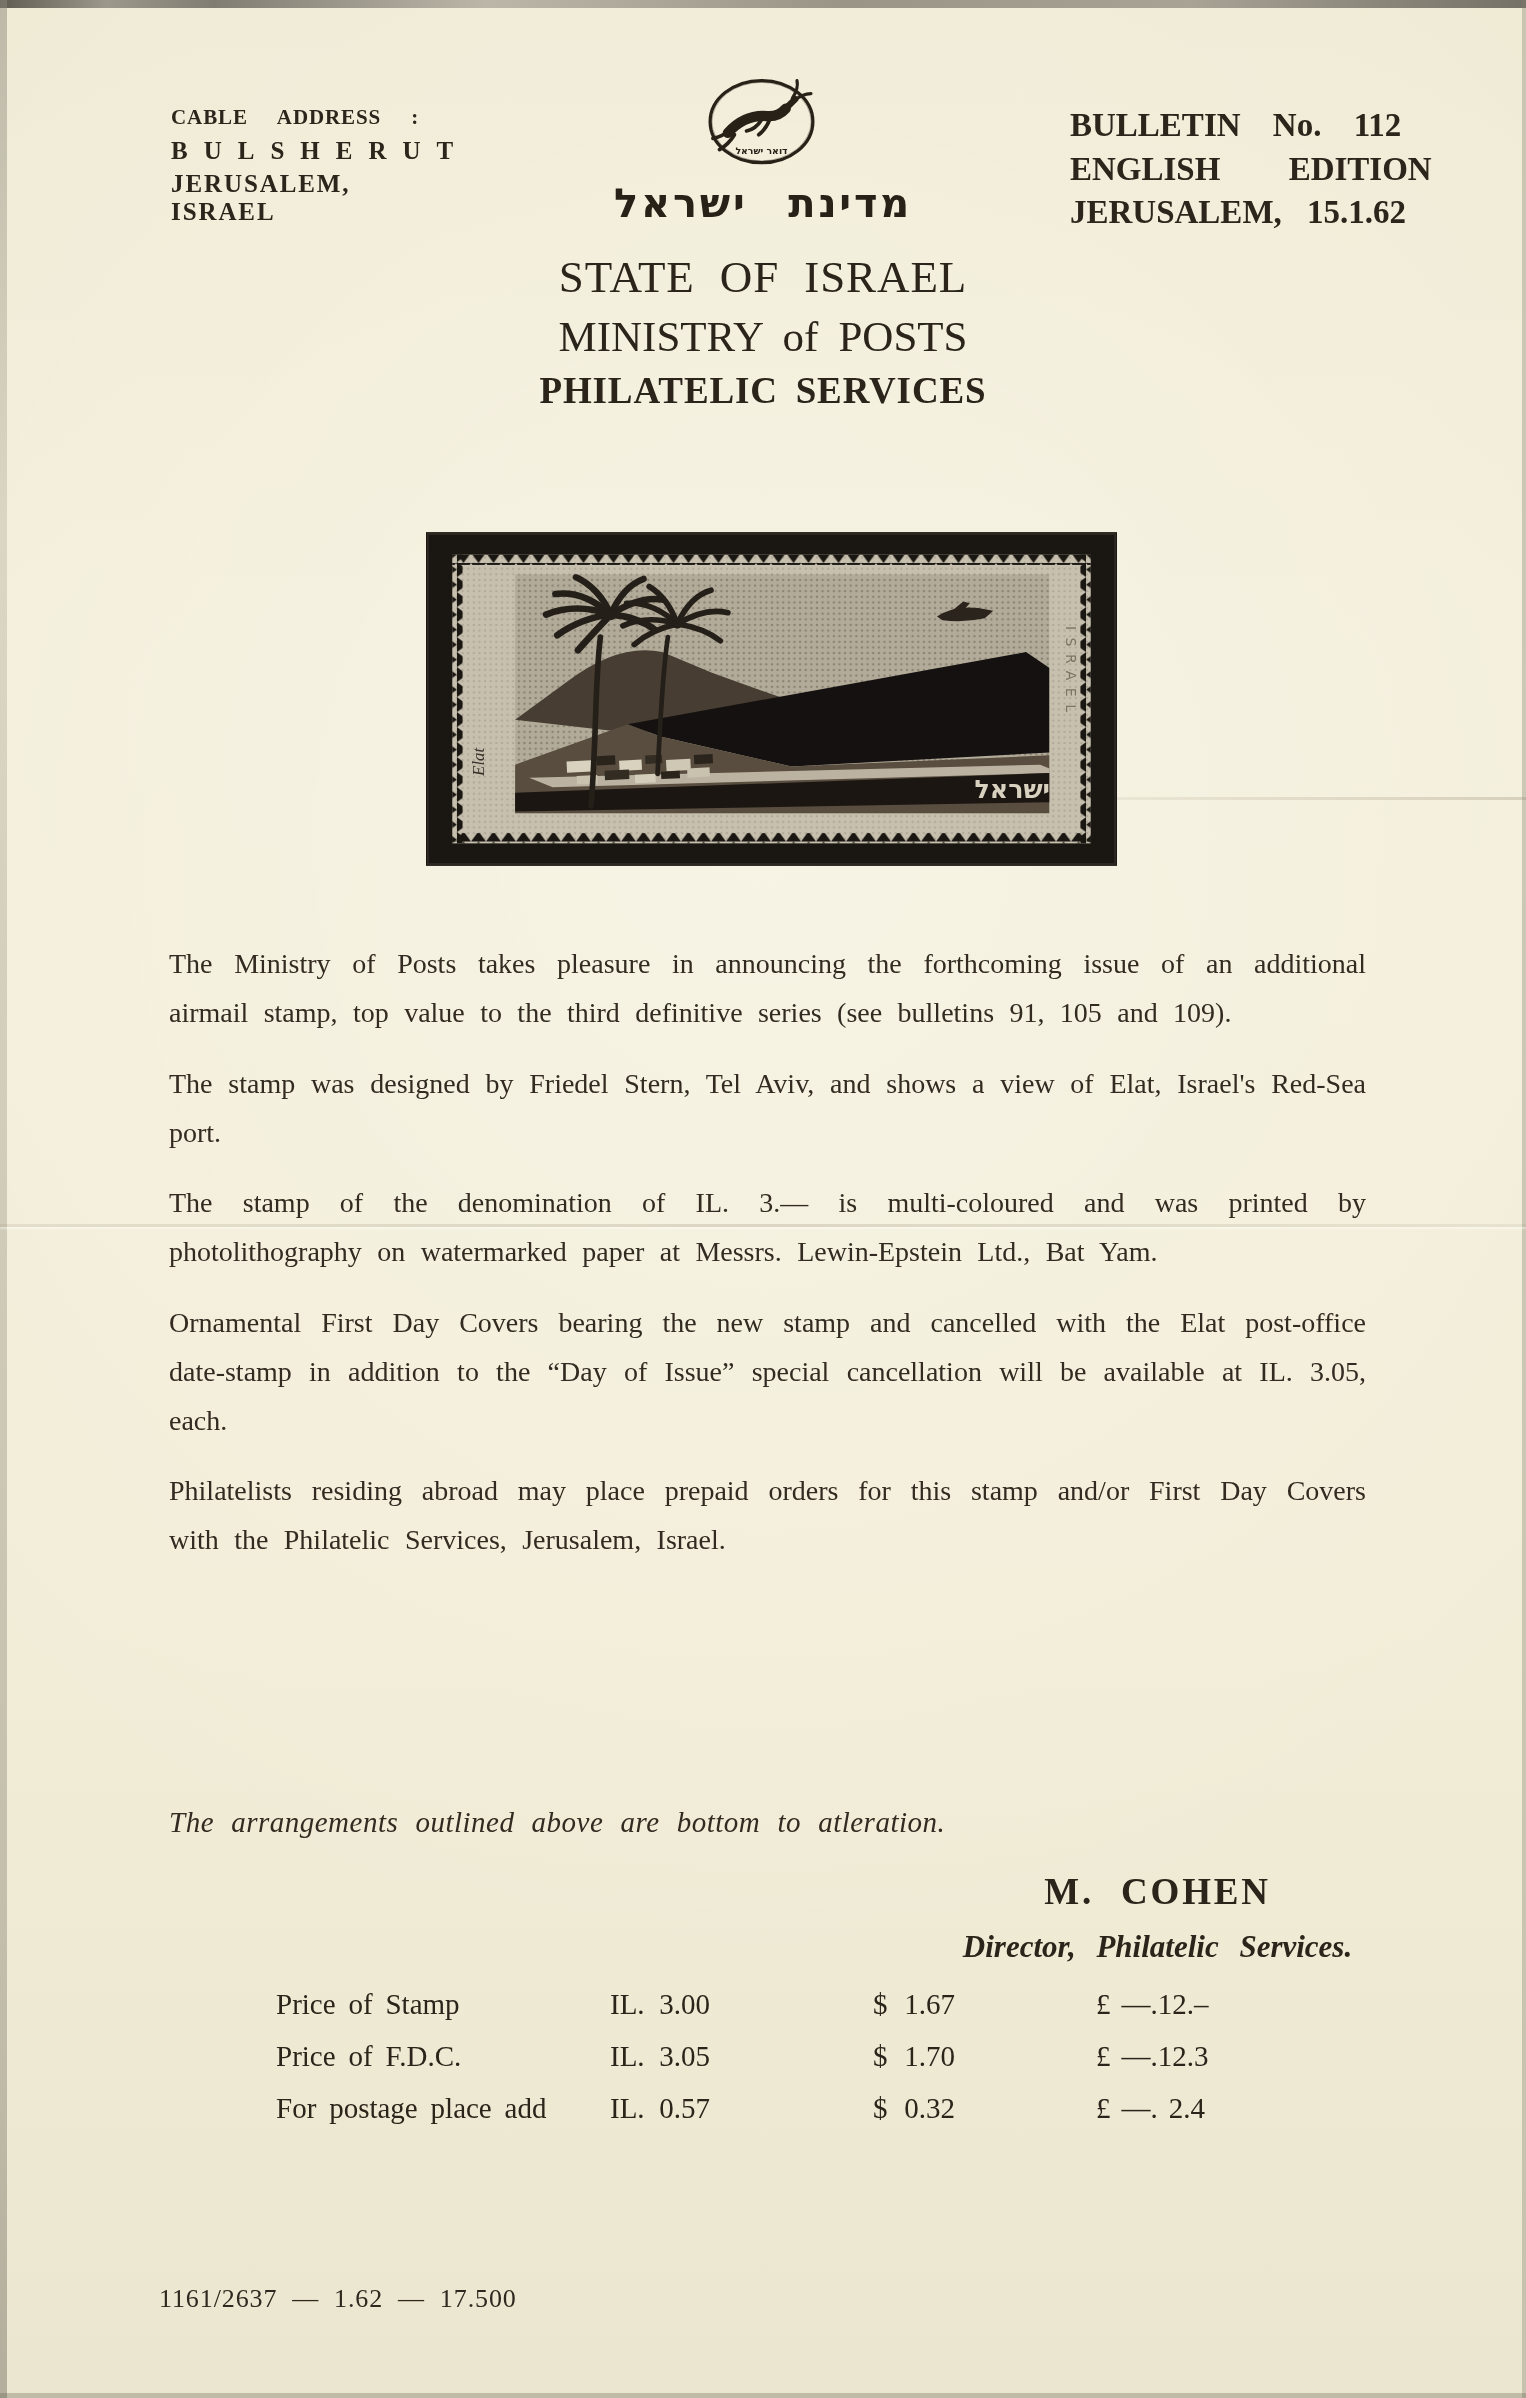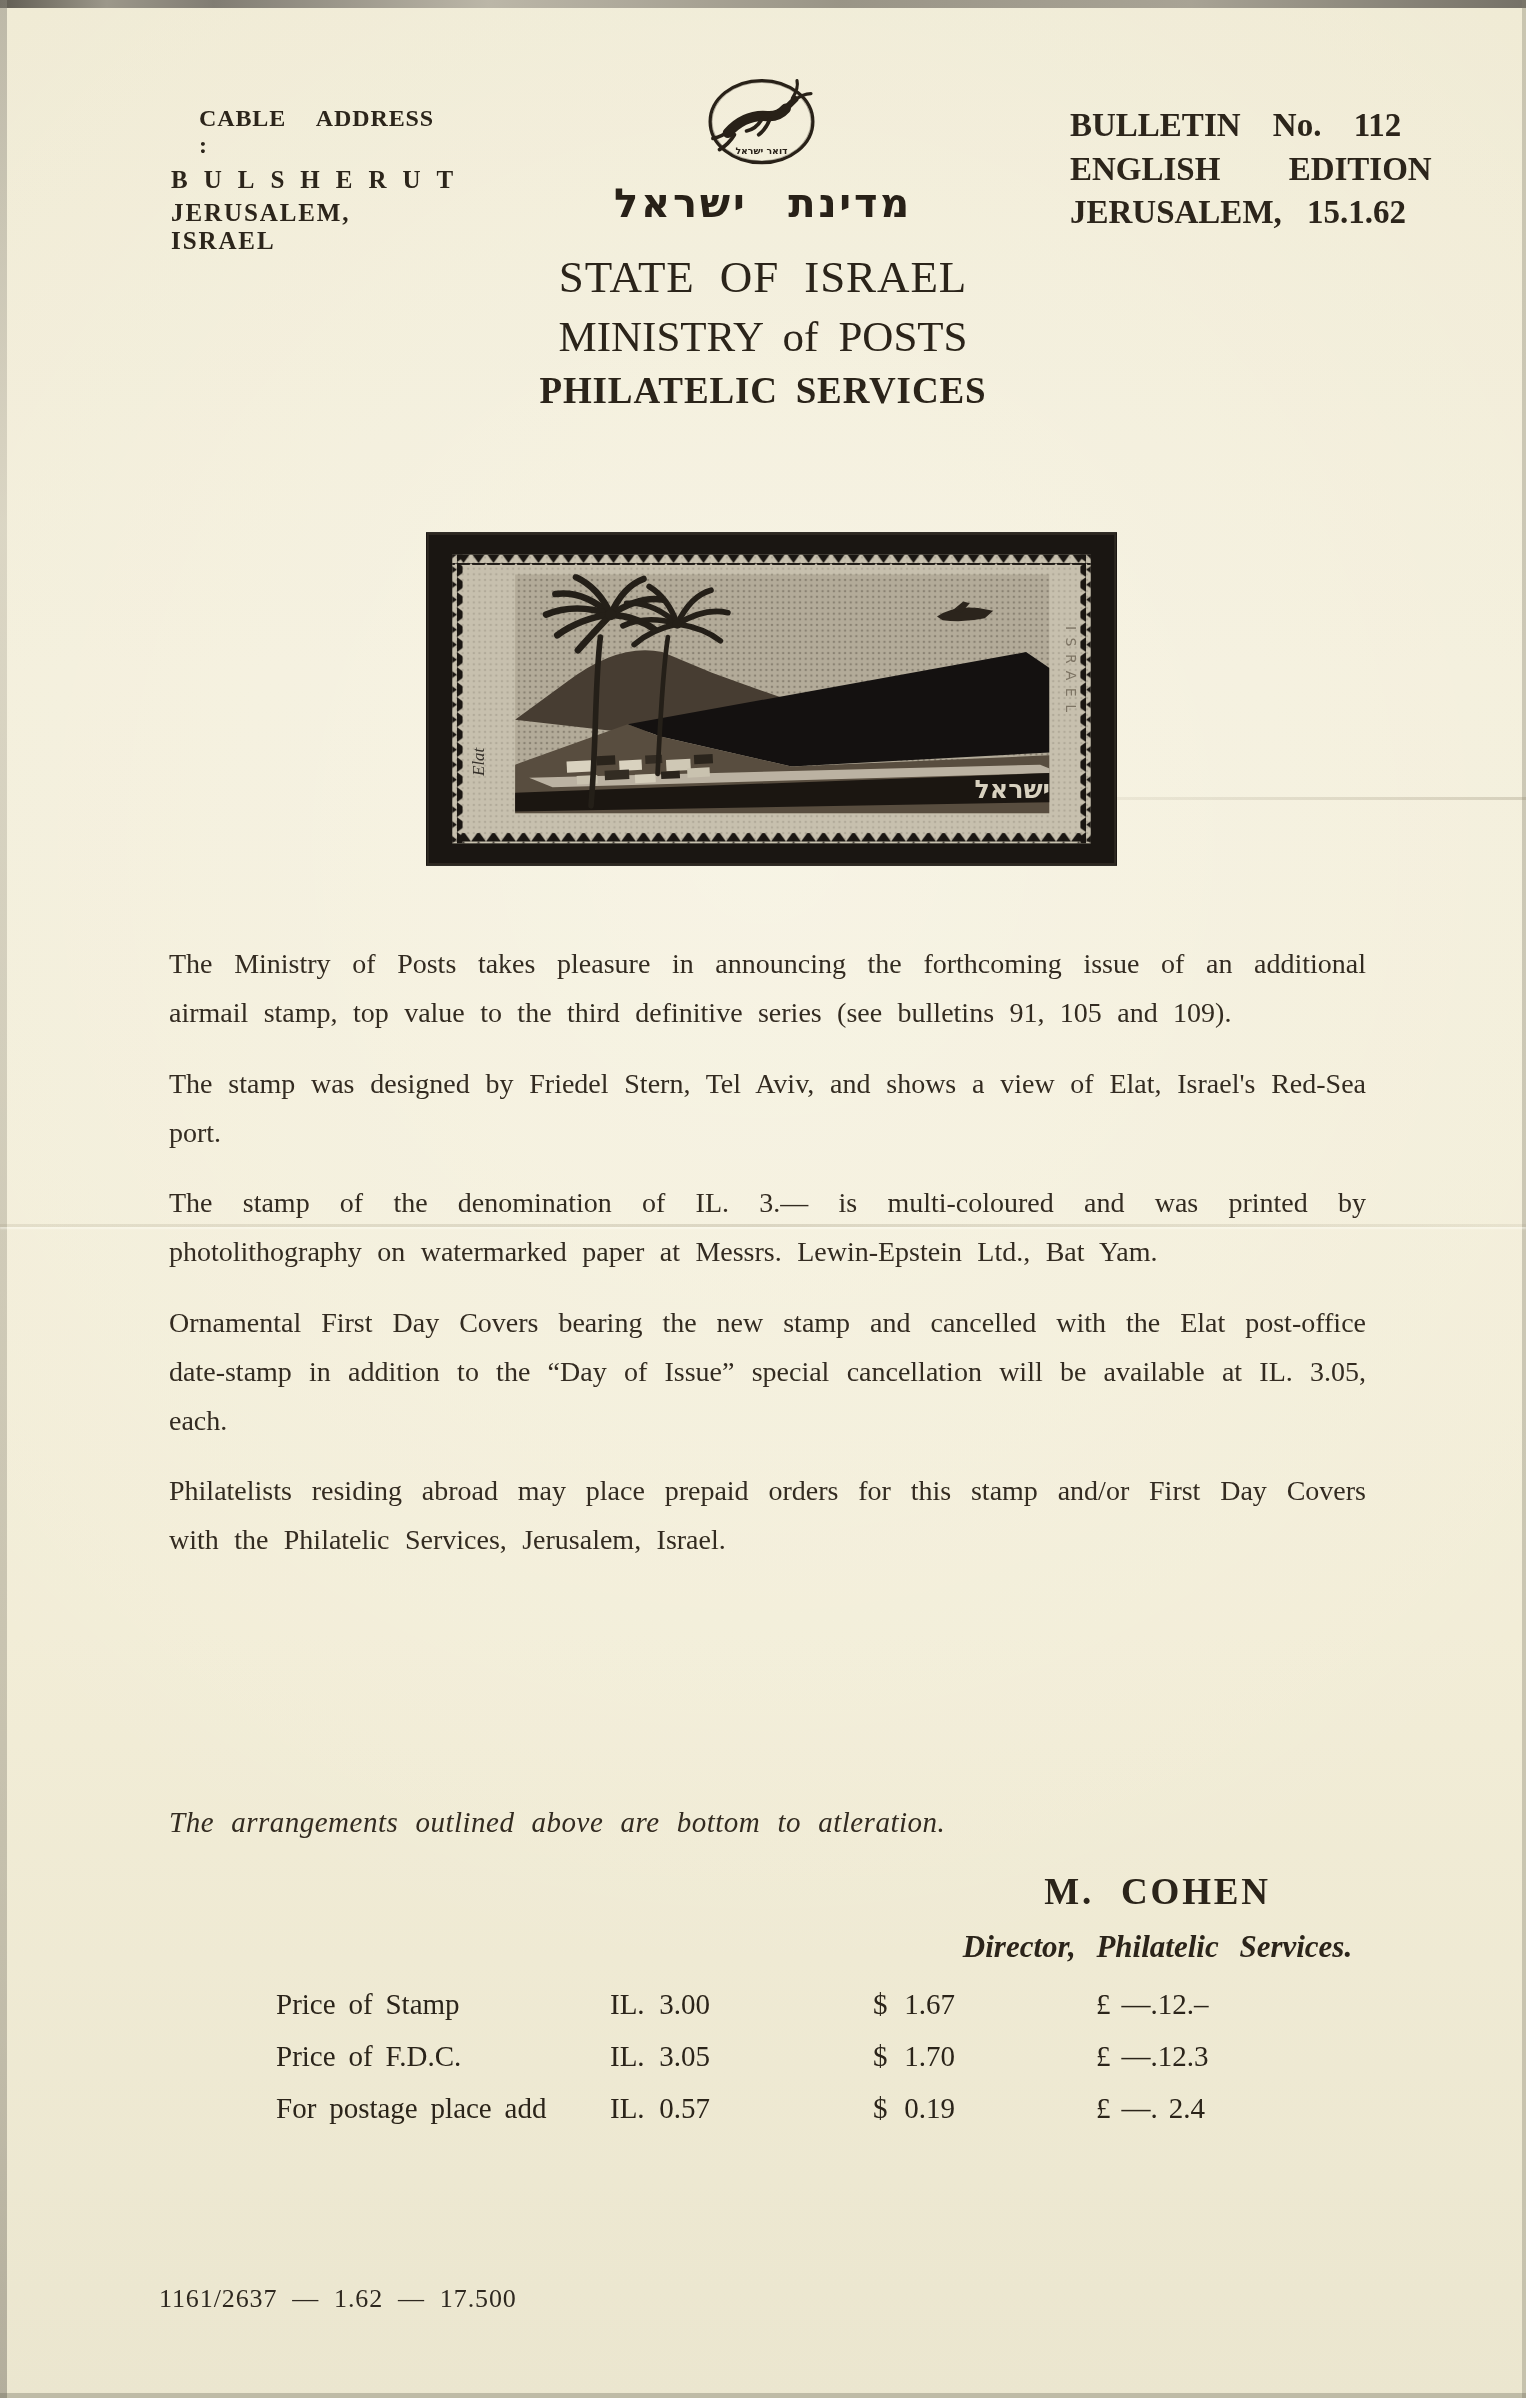--- a/index.html
+++ b/index.html
@@ -17,21 +17,21 @@
     background:linear-gradient(to bottom,#8b877b,#c2bdac 22%,#aaa593 55%,#948f80 85%,#7b766a);opacity:.5;}
   .edge-right{position:absolute;top:0;right:0;width:3.7px;height:100%;background:rgba(130,125,110,.35);}
   .edge-bottom{position:absolute;bottom:0;left:0;width:100%;height:5.6px;background:rgba(110,105,90,.35);}
   .crease-a{position:absolute;top:797px;left:58%;width:42%;height:2.8px;
     background:linear-gradient(to right,rgba(145,135,110,0),rgba(145,135,110,.30));}
   .crease-b{position:absolute;top:1224px;left:0;width:100%;height:2.8px;
     background:linear-gradient(to right,rgba(145,135,110,.16),rgba(145,135,110,.26) 50%,rgba(145,135,110,.12));
     box-shadow:0 1.9px 1.9px rgba(255,255,248,.45);}
   
   .cable{position:absolute;left:171px;top:105px;width:281px;color:#2c251b;}
-  .cable .l1{font-size:24px;font-weight:bold;word-spacing:24px;letter-spacing:0.9px;margin-left:28px;}
+  .cable .l1{font-size:21px;font-weight:bold;word-spacing:24px;letter-spacing:0.9px;}
   .cable .l2{font-size:25px;font-weight:bold;letter-spacing:16px;margin-top:6.6px;}
   .cable .l3{font-size:25px;font-weight:bold;letter-spacing:1.9px;margin-top:5.6px;}
   .bulletin{position:absolute;left:1070px;top:107px;width:300px;color:#2c251b;}
   .bulletin div{font-size:33px;font-weight:bold;margin-bottom:6.6px;white-space:nowrap;}
   .bulletin .l1{word-spacing:24px;}
   .bulletin .l2{word-spacing:60px;}
   .bulletin .l3{word-spacing:17px;}
   .logo{position:absolute;left:698px;top:71px;width:127px;height:105px;}
   .hebrew-title{position:absolute;left:50%;top:180px;transform:translateX(-50%);
     font-family:"DejaVu Sans",sans-serif;font-weight:bold;font-size:40px;letter-spacing:2.8px;word-spacing:24px;
@@ -232,21 +232,21 @@
     </div>
     <div class="row">
       <span class="label">Price of F.D.C.</span>
       <span class="il">IL. 3.05</span>
       <span class="usd">$ 1.70</span>
       <span class="gbp">£ —.12.3</span>
     </div>
     <div class="row">
       <span class="label">For postage place add</span>
       <span class="il">IL. 0.57</span>
-      <span class="usd">$ 0.19</span>
+      <span class="usd">$ 0.32</span>
       <span class="gbp">£ —. 2.4</span>
     </div>
   </div>
 
   <div class="print-code">1161/2637 — 1.62 — 17.500</div>
 
 </div>
 
 
 </body></html>

